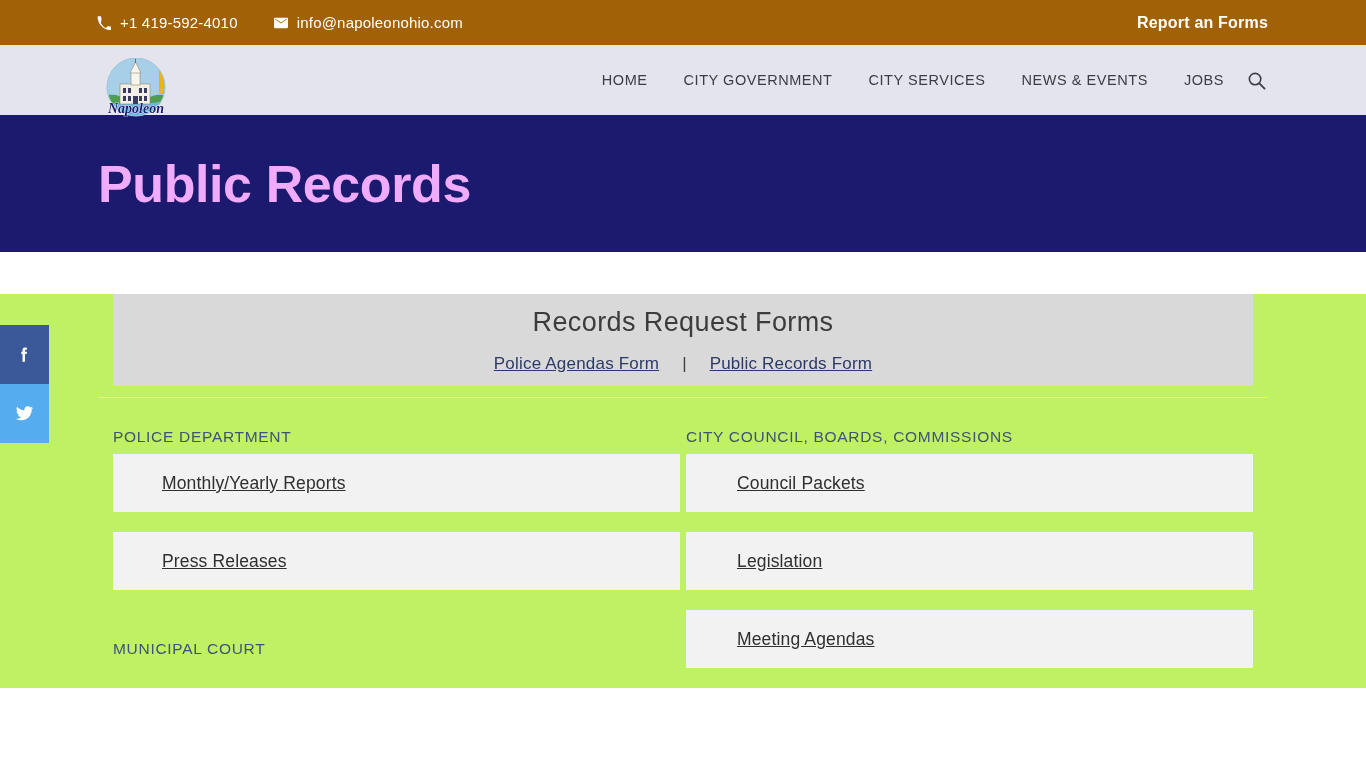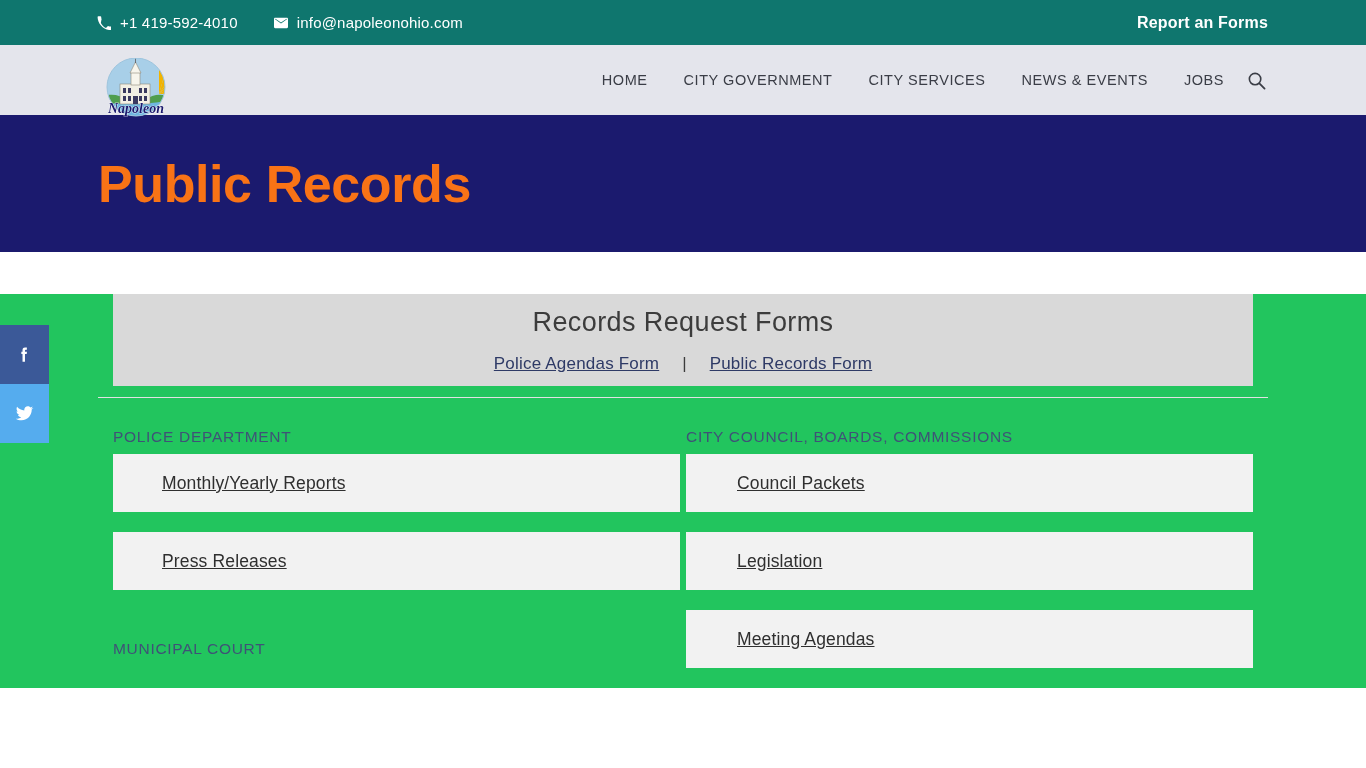--- a/index.html
+++ b/index.html
@@ -9,21 +9,21 @@
     height: 768px;
     overflow: hidden;
     background: #ffffff;
     font-family: "Liberation Sans", sans-serif;
     -webkit-font-smoothing: antialiased;
   }
 
   
   .topbar {
     height: 45px;
-    background: #0f766e;
+    background: #a16207;
     display: flex;
     align-items: center;
     position: relative;
   }
   .topbar-left {
     display: flex;
     align-items: center;
     margin-left: 97px;
     gap: 36px;
   }
@@ -109,21 +109,21 @@
 
   
   .hero {
     height: 137px;
     background: #1b1a6e;
     display: flex;
     align-items: center;
   }
   .hero h1 {
     margin-left: 98px;
-    color: #f97316;
+    color: #f0abfc;
     font-size: 52px;
     font-weight: bold;
     letter-spacing: -0.4px;
     line-height: 1;
   }
 
   
   .social-rail {
     position: absolute;
     left: 0;
@@ -139,21 +139,21 @@
     height: 59px;
     text-decoration: none;
   }
   .social-fb { background: #3b5998; }
   .social-tw { background: #55acee; }
   .social-rail svg { width: 19px; height: 19px; fill: #ffffff; display:block; }
 
   
   .content {
     position: relative;
-    background: #22c55e;
+    background: #bef264;
   }
   .forms-banner {
     margin: 42px 113px 0 113px;
     width: 1140px;
     height: 92px;
     background: #d9d9d9;
     display: flex;
     flex-direction: column;
     align-items: center;
     justify-content: center;

